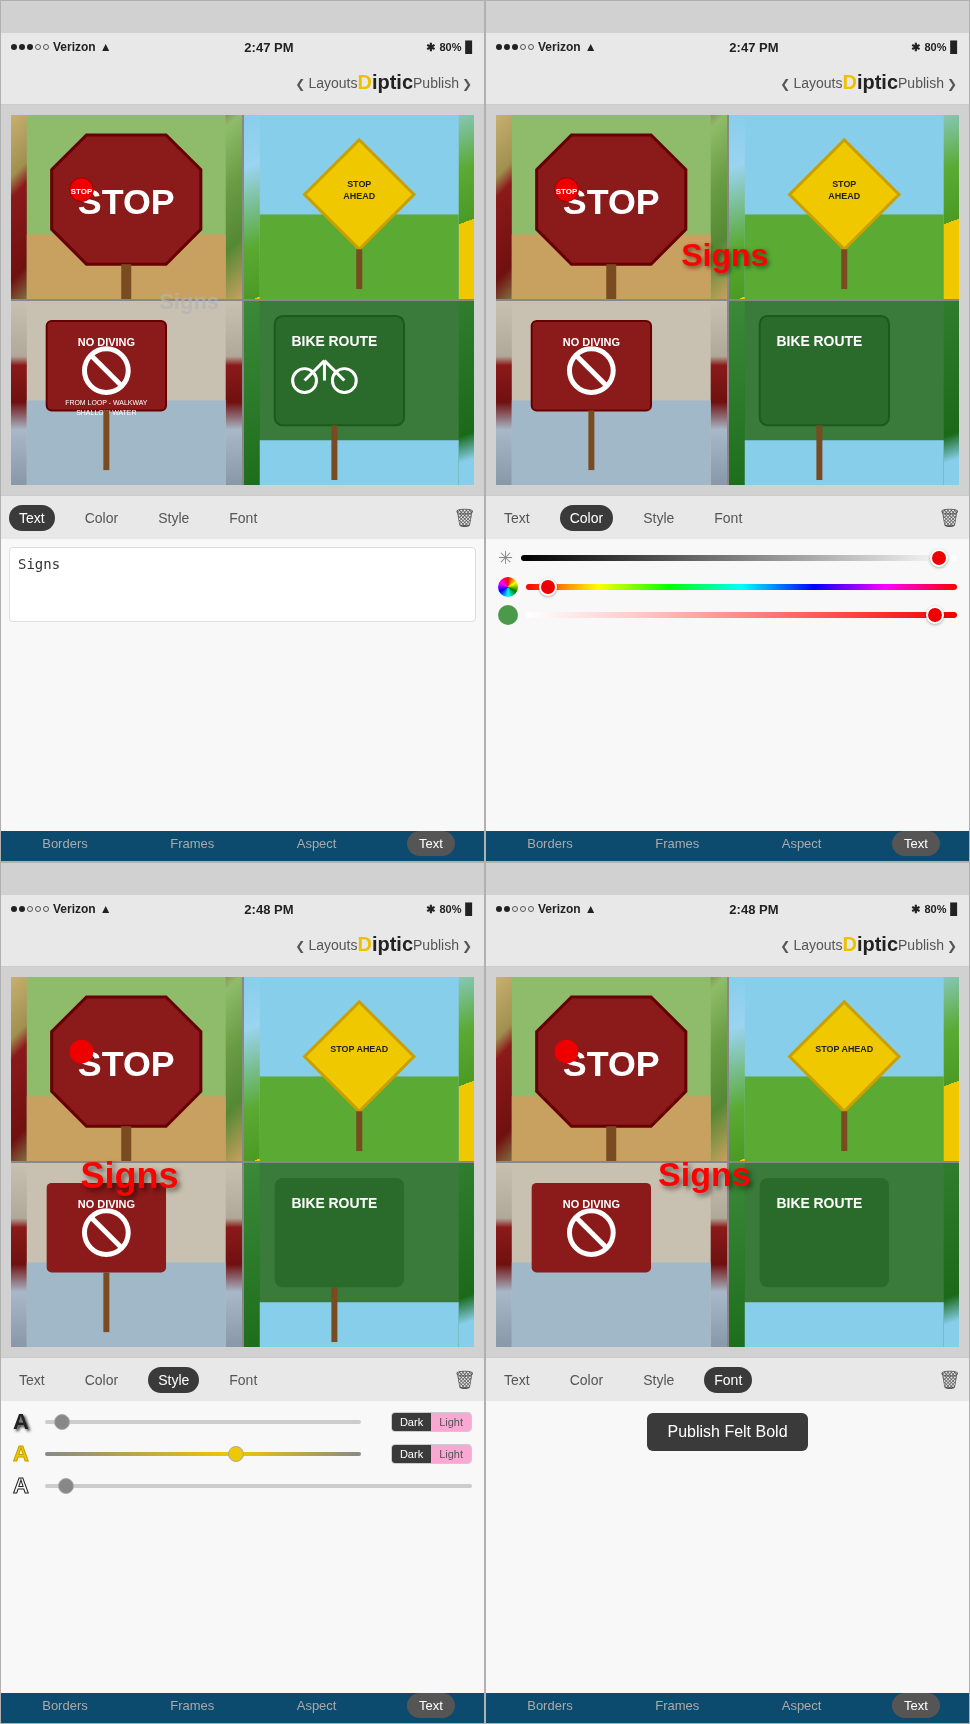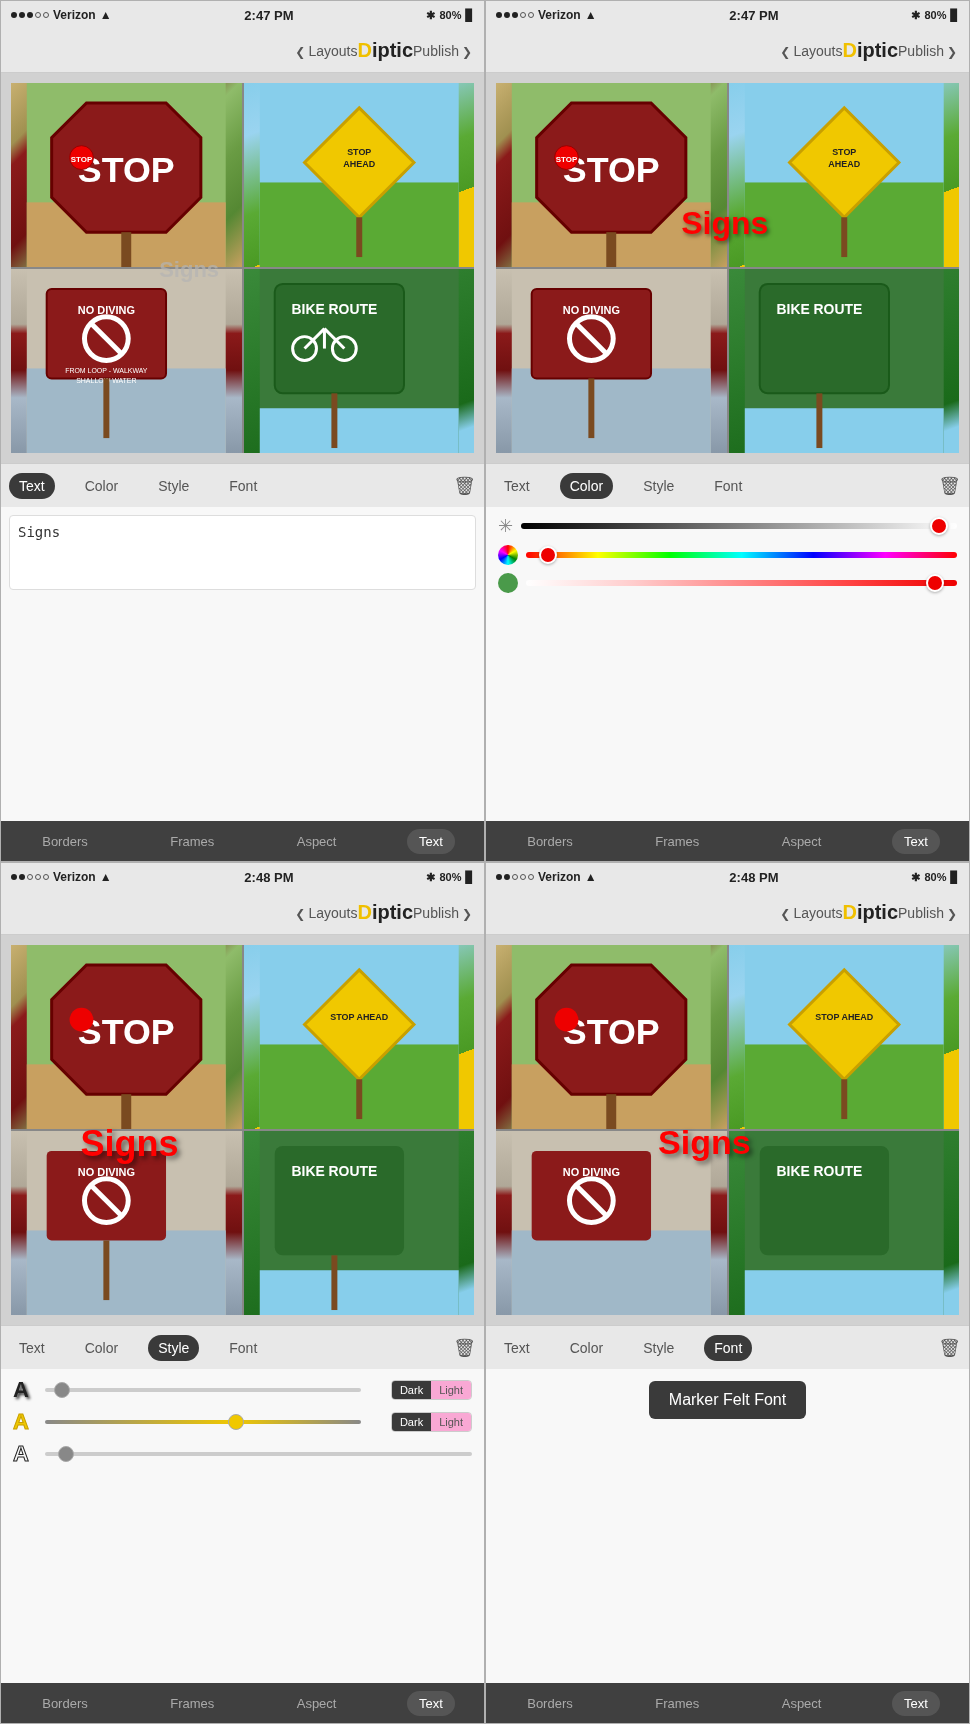--- a/index.html
+++ b/index.html
@@ -28,20 +28,21 @@
       background: #e8e8e8;
       height: 28px;
       display: flex;
       align-items: center;
       justify-content: space-between;
       padding: 0 10px;
       font-size: 12px;
       font-weight: 600;
       color: #222;
       flex-shrink: 0;
+      margin-top: 32px;
     }
     .status-left { display: flex; align-items: center; gap: 4px; }
     .status-center { font-size: 13px; font-weight: 600; }
     .status-right { display: flex; align-items: center; gap: 4px; font-size: 11px; }
     .signal-dots { display: flex; gap: 2px; }
     .dot { width: 6px; height: 6px; border-radius: 50%; background: #222; }
     .dot.empty { background: transparent; border: 1px solid #555; }
     .wifi-icon { font-size: 12px; }
 
     
@@ -231,24 +232,24 @@
       background: #3a3a3a;
       color: white;
       padding: 10px 20px;
       border-radius: 6px;
       font-size: 16px;
       font-family: 'Marker Felt', fantasy, sans-serif;
     }
 
     
     .bottom-tabs {
-      background: #404040;
-      height: 40px;
-      display: flex;
-      align-items: center;
+      background: #0c4a6e;
+      height: 30px;
+      display: flex;
+      align-items: flex-start;
       justify-content: space-around;
       flex-shrink: 0;
     }
     .bottom-tab {
       color: #aaa;
       font-size: 13px;
       padding: 5px 12px;
     }
     .bottom-tab.active {
       background: #555;
@@ -780,21 +781,21 @@
   <div class="toolbar">
     <span class="toolbar-btn">Text</span>
     <span class="toolbar-btn">Color</span>
     <span class="toolbar-btn">Style</span>
     <span class="toolbar-btn active">Font</span>
     <span class="toolbar-trash">🗑</span>
   </div>
 
   <div class="content-panel">
     <div class="font-panel">
-      <div class="font-display">Marker Felt Font</div>
+      <div class="font-display">Publish Felt Bold</div>
     </div>
   </div>
 
   <div class="bottom-tabs">
     <span class="bottom-tab">Borders</span>
     <span class="bottom-tab">Frames</span>
     <span class="bottom-tab">Aspect</span>
     <span class="bottom-tab active">Text</span>
   </div>
 </div>

